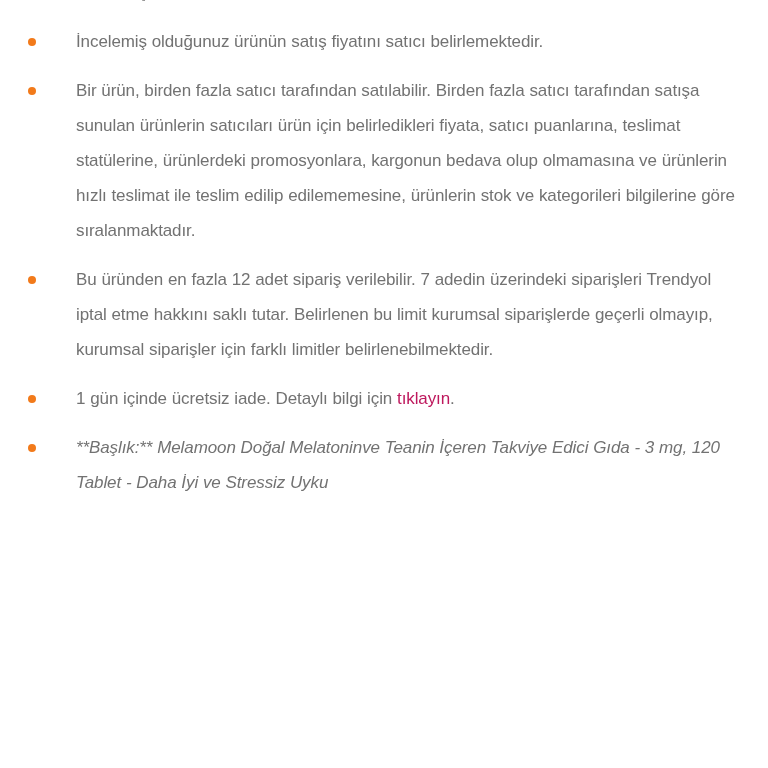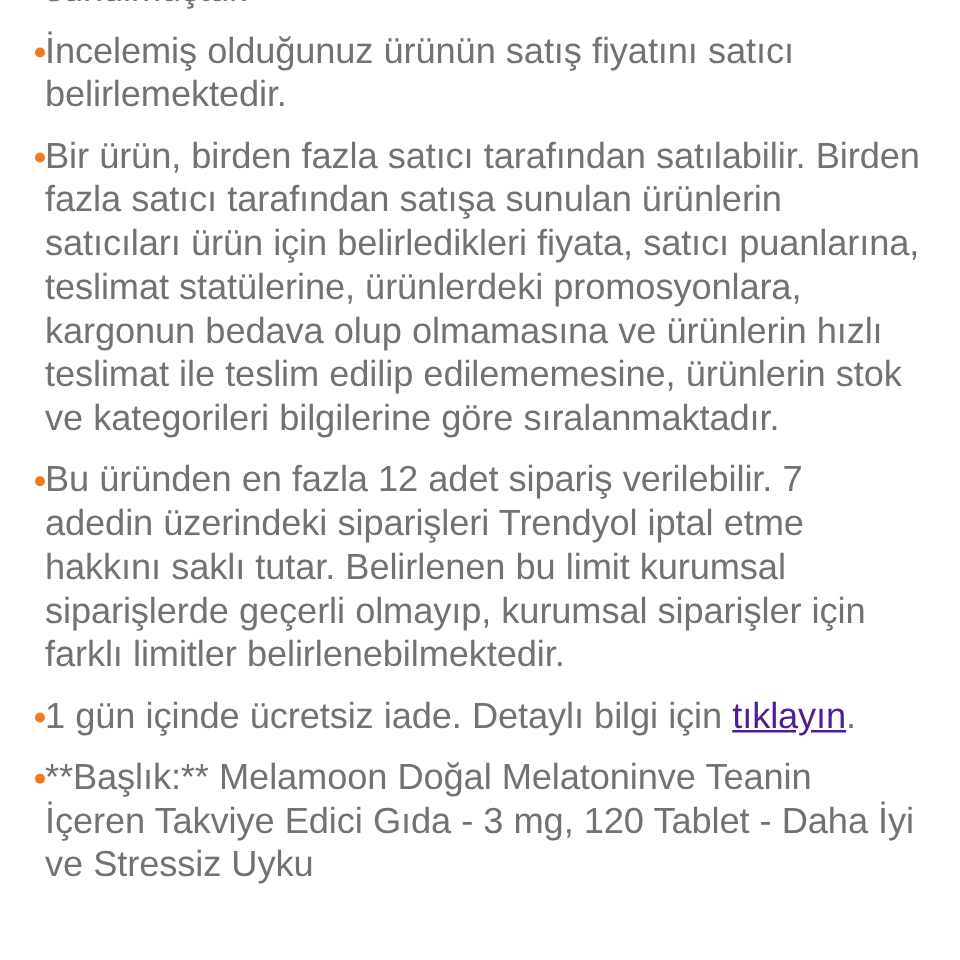--- a/index.html
+++ b/index.html
@@ -34,51 +34,51 @@
 
   .bullet-list {
     list-style: none;
     margin: 0;
     padding: 0;
   }
 
   .bullet-item {
     position: relative;
     margin: 0 0 14px 0;
-    padding-left: 36px;
-    font-size: 29px;
+    padding-left: 76px;
+    font-size: 17px;
     line-height: 35px;
     color: #727272;
     letter-spacing: -0.1px;
     word-spacing: 0.2px;
     max-width: 700px;
   }
 
   .bullet-item:last-child {
     margin-bottom: 0;
+    font-style: italic;
   }
 
   
   .bullet-item > .marker {
     position: absolute;
     left: 28px;
     top: 14px;
     width: 8px;
     height: 8px;
     border-radius: 50%;
     background: #f27a1a;
   }
 
   .bullet-text {
     display: block;
   }
 
   .inline-link {
-    color: #4c1d95;
-    text-decoration: underline;
+    color: #be185d;
     text-underline-offset: 2px;
     cursor: pointer;
   }
 
   
   .bottom-clip {
     position: absolute;
     left: 0;
     bottom: 0;
     width: 768px;

